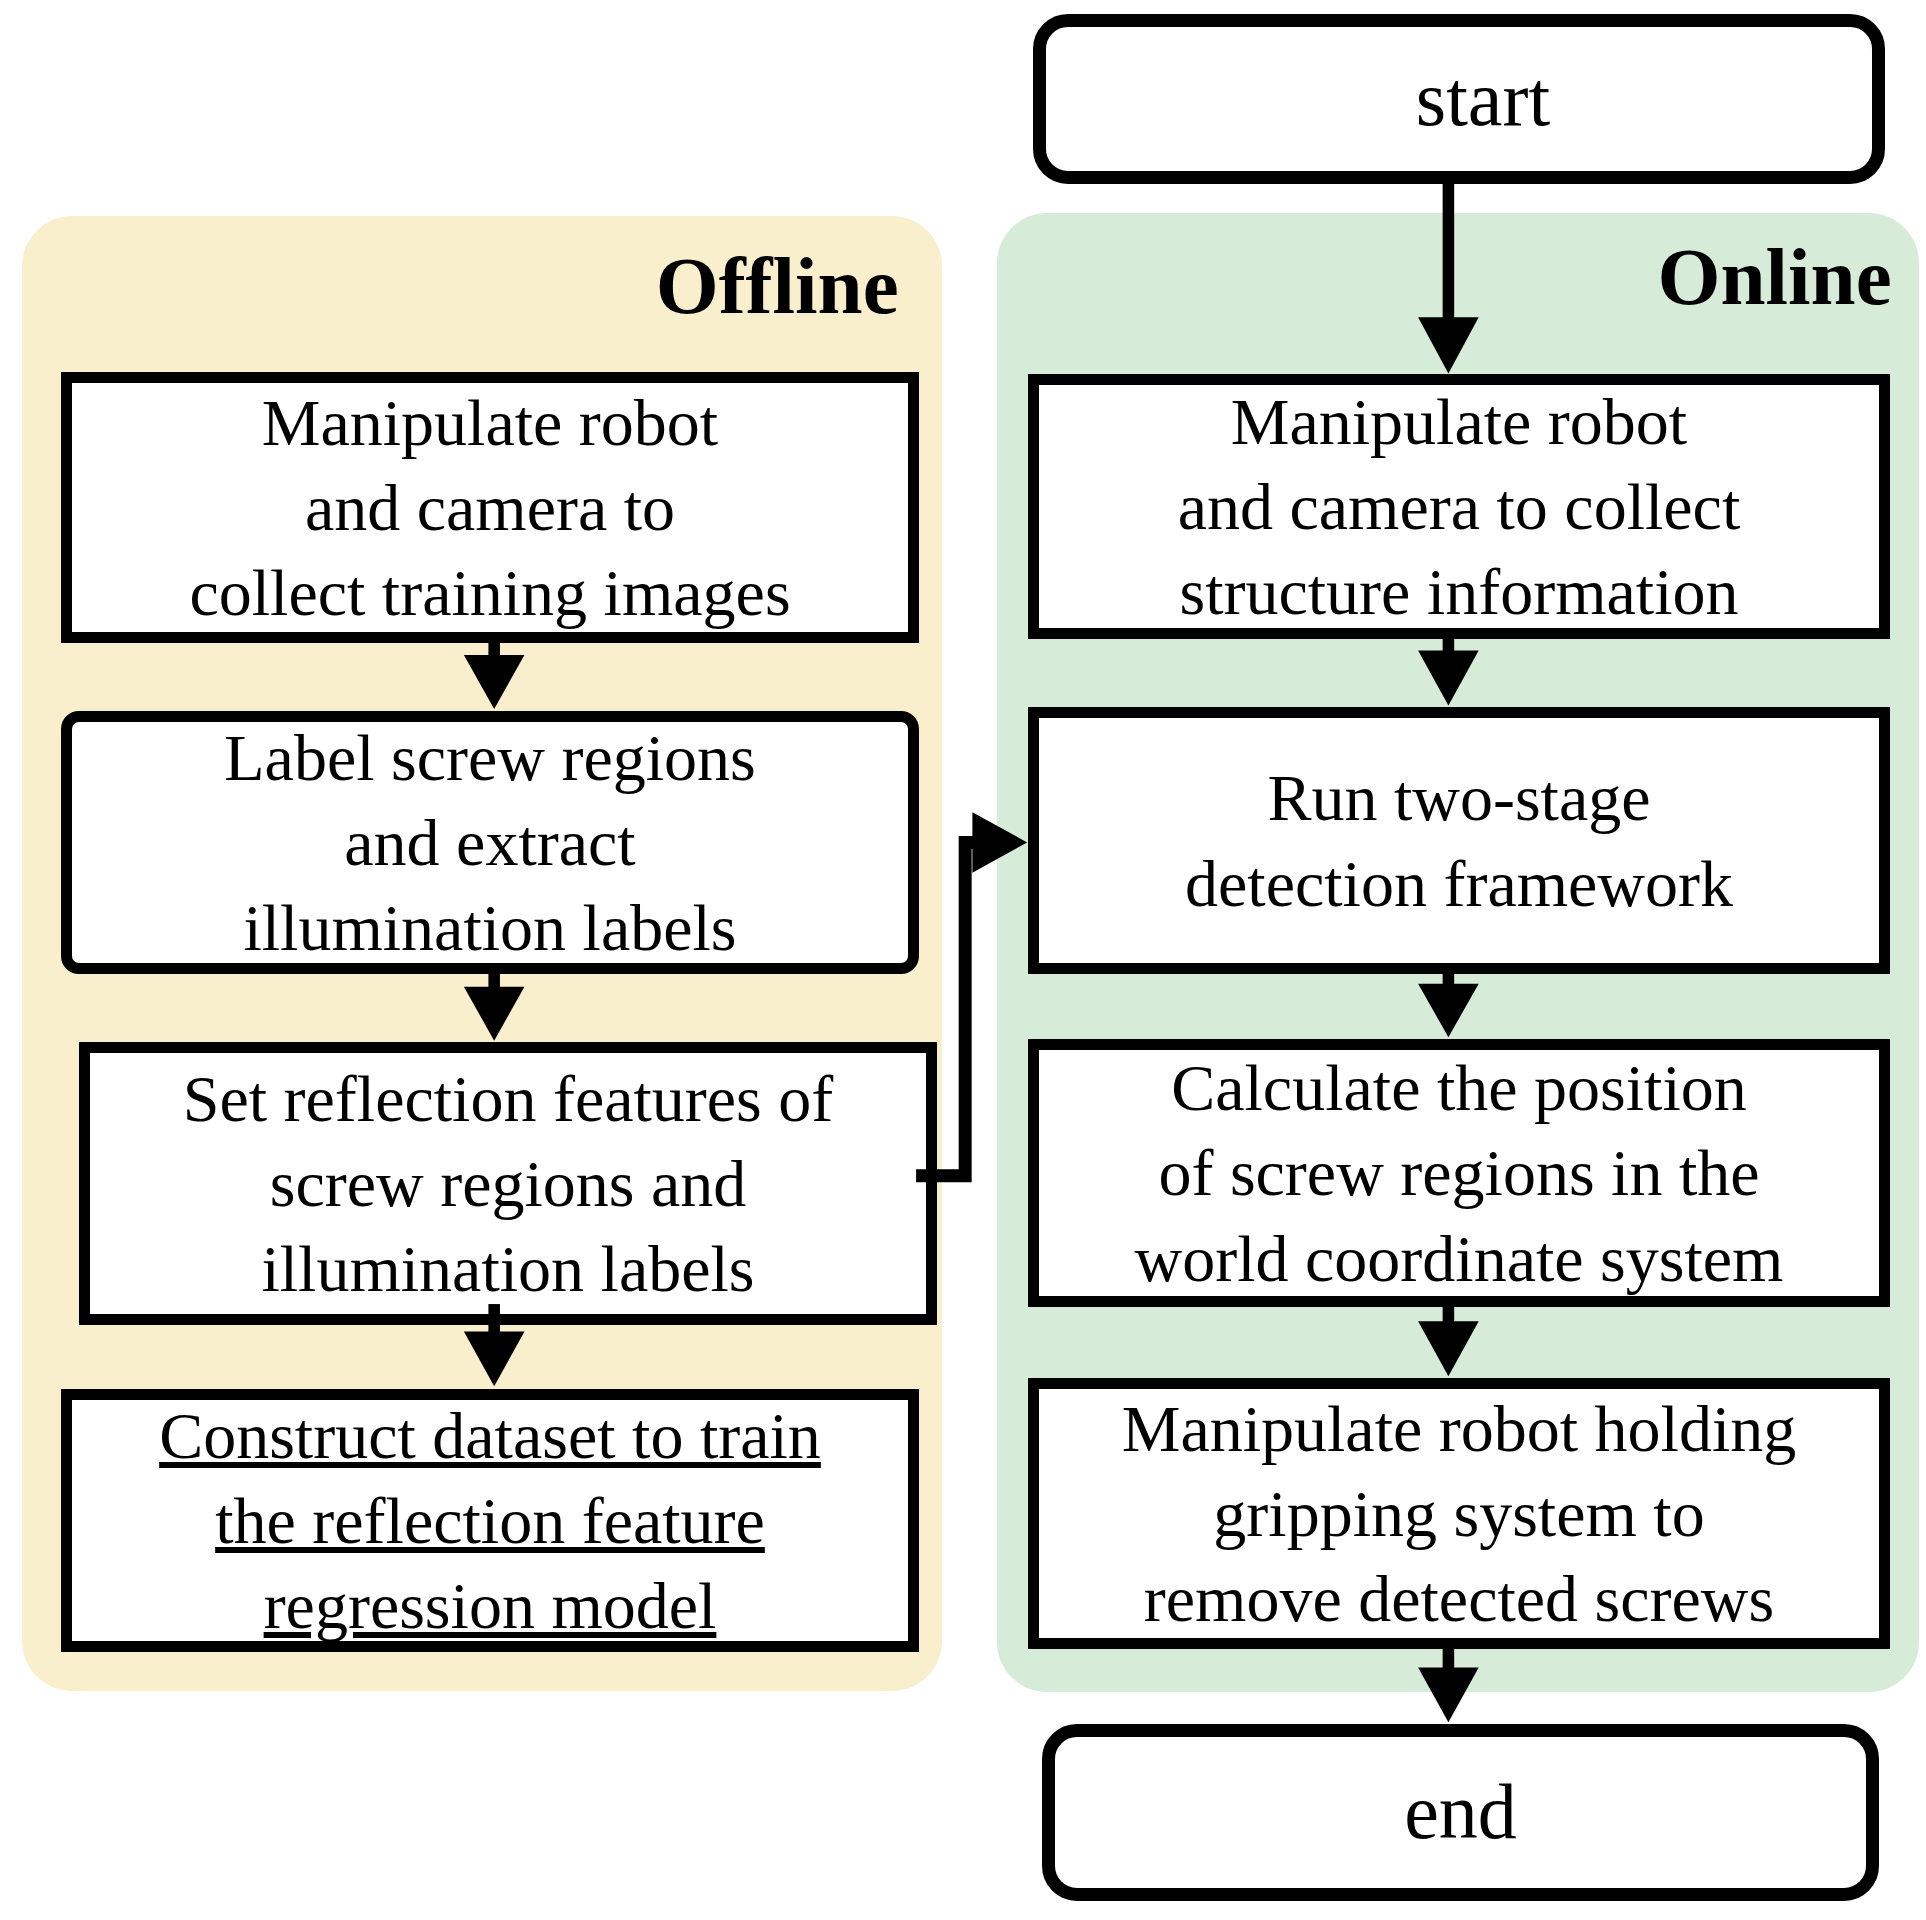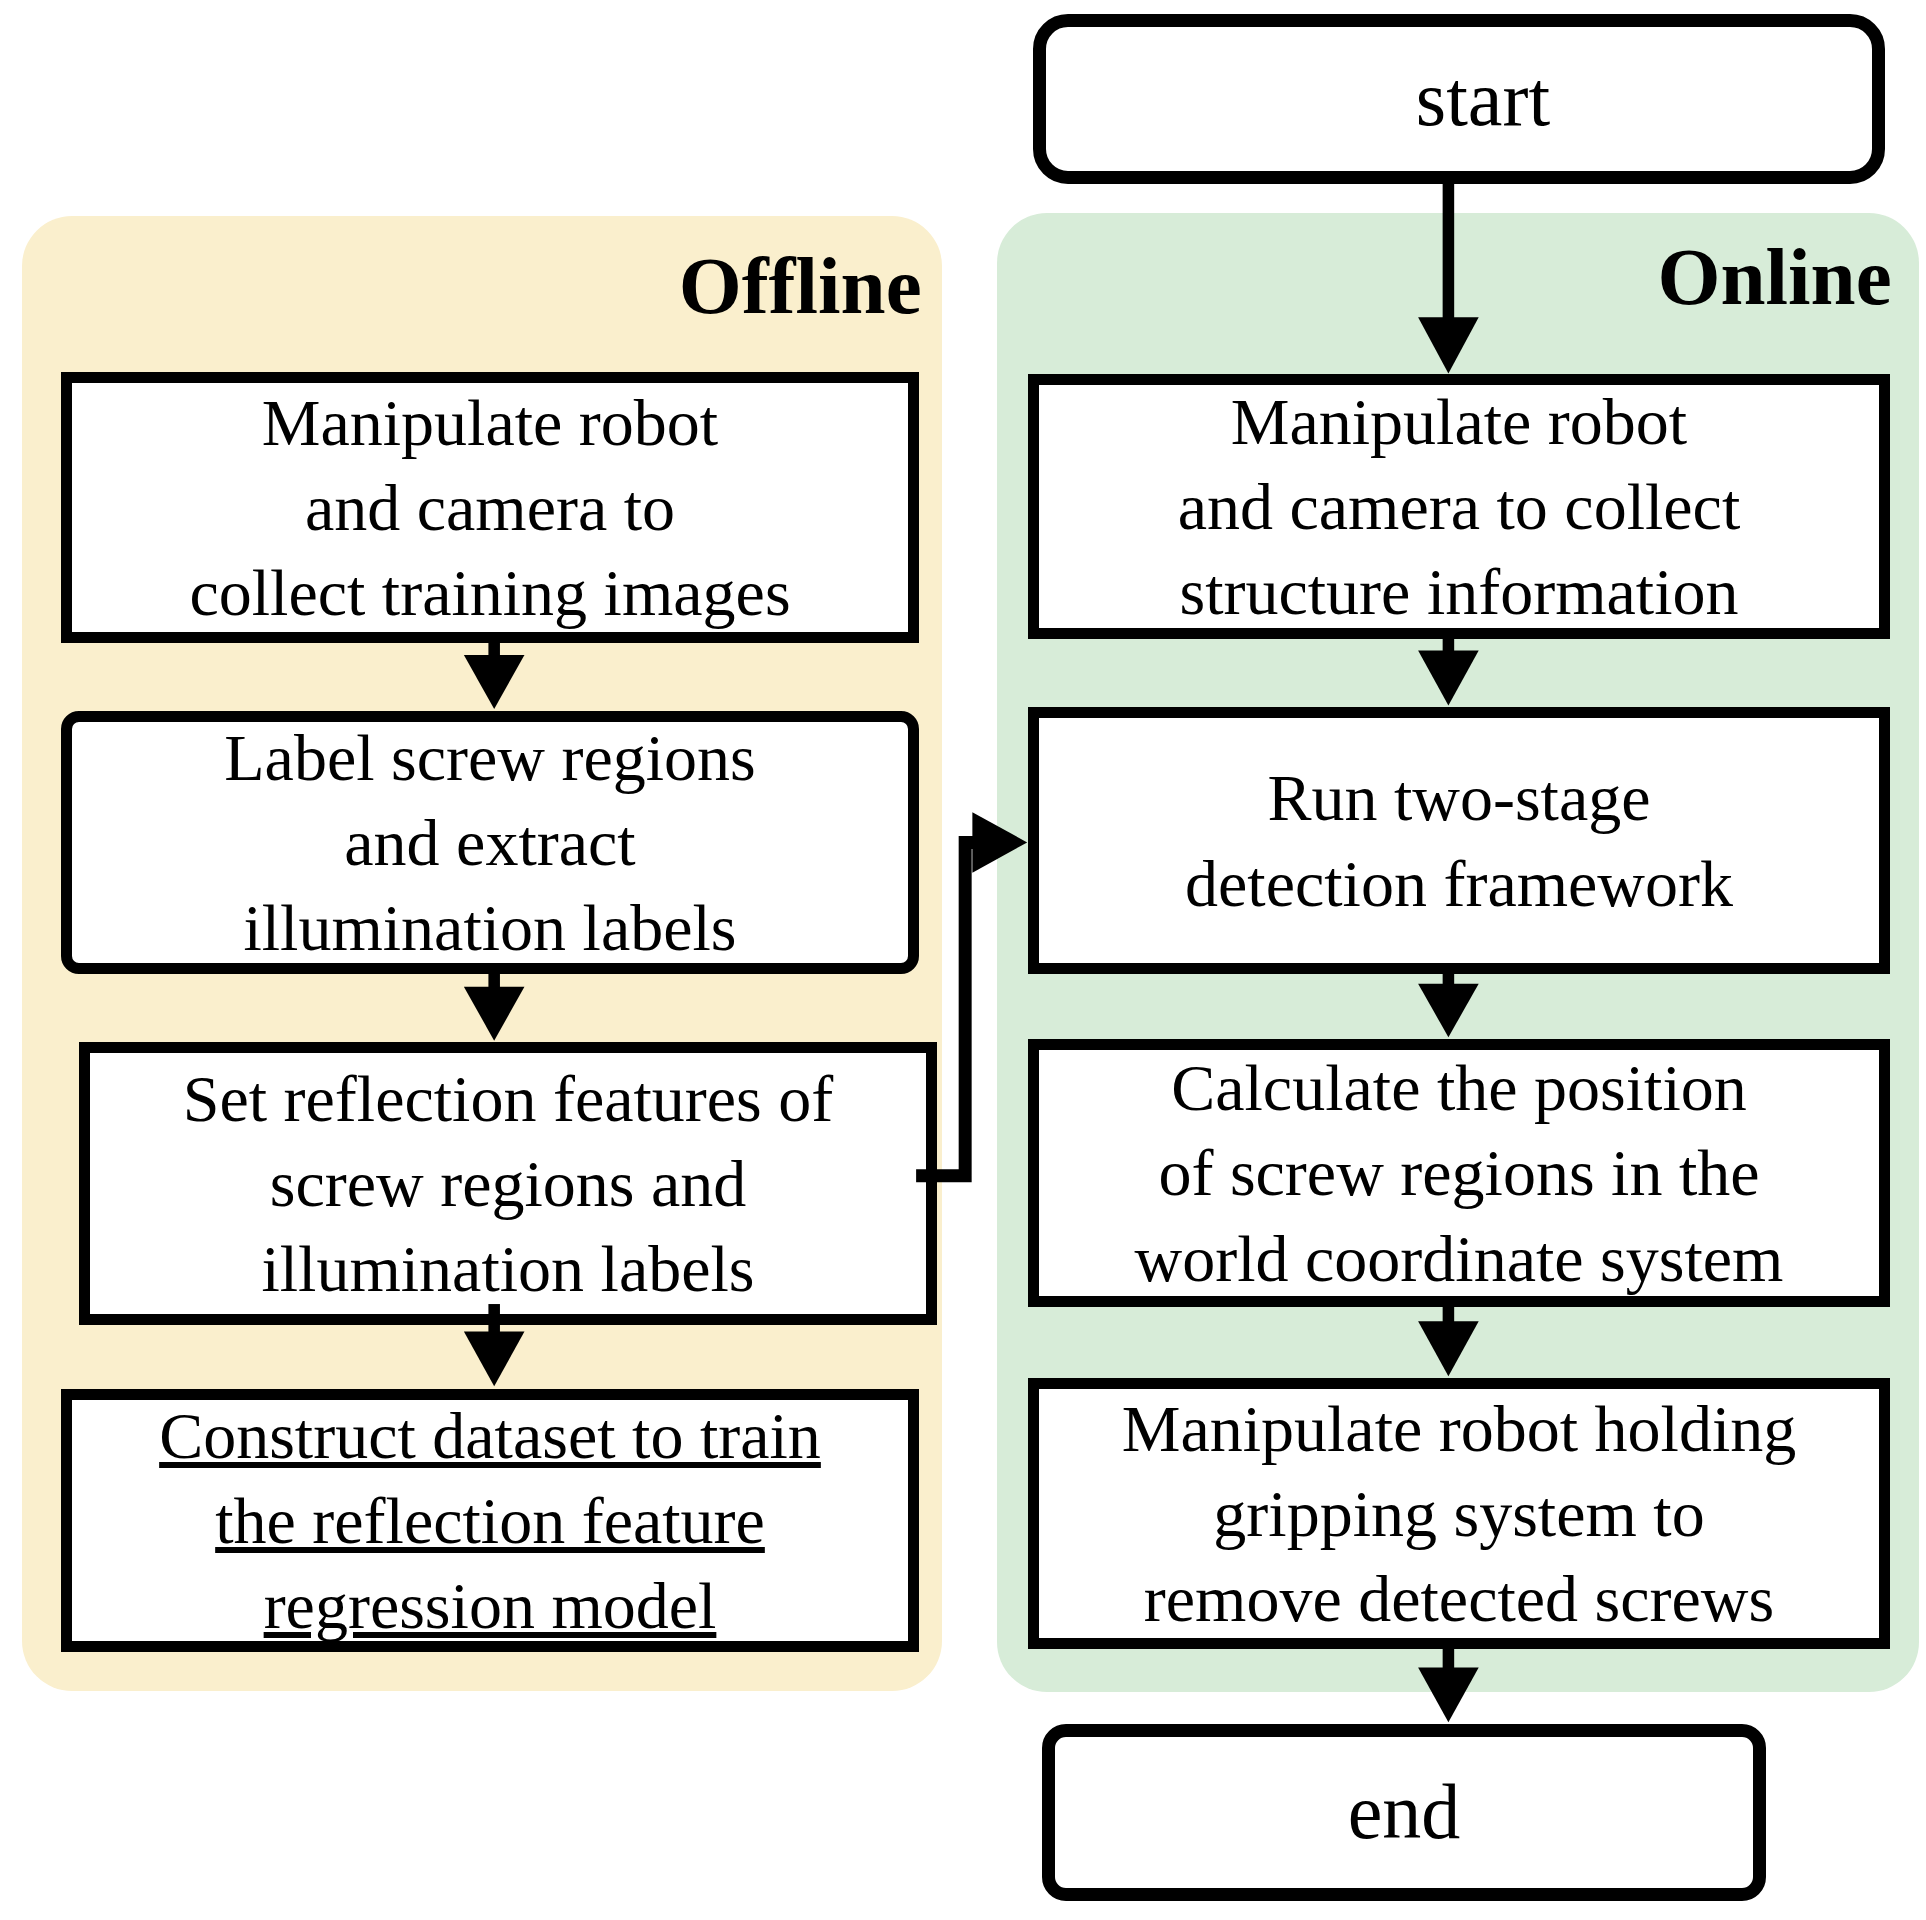--- a/index.html
+++ b/index.html
@@ -54,30 +54,30 @@
     height: 1920px;
     pointer-events: none;
   }
 </style>
 </head>
 <body>
 
 <div id="canvas">
 
   <div class="panel" style="left: 21.6px; top: 216px; width: 920px; height: 1475px; background: rgb(250, 239, 205);">
-    <div class="panel-label" style="top:30px; right:20px;">Offline</div>
+    <div class="panel-label" style="top:30px; right:43px;">Offline</div>
   </div>
 
   <div class="panel" style="left: 997px; top: 213px; width: 922px; height: 1479px; background: rgb(215, 236, 216);">
     <div class="panel-label" style="top:24px; right:27.4px;">Online</div>
   </div>
 
   <div class="node terminal" style="left:1033px; top:14.4px; width:852px; height:170px;padding-left:48px;">start</div>
 
-  <div class="node terminal" style="left:1042px; top:1724px; width:724px; height:177px;border-radius:24px;">end</div>
+  <div class="node terminal" style="left:1042px; top:1724px; width:837px; height:177px;">end</div>
 
   <div class="node" style="left:61px; top:372px; width:858px; height:271px;">Manipulate robot
 and camera to
 collect training images</div>
 
   <div class="node" style="left:61px; top:711px; width:858px; height:263px;border-radius:18px;">Label screw regions
 and extract
 illumination labels</div>
 
   <div class="node" style="left:79px; top:1042px; width:858px; height:283px;">Set reflection features of

